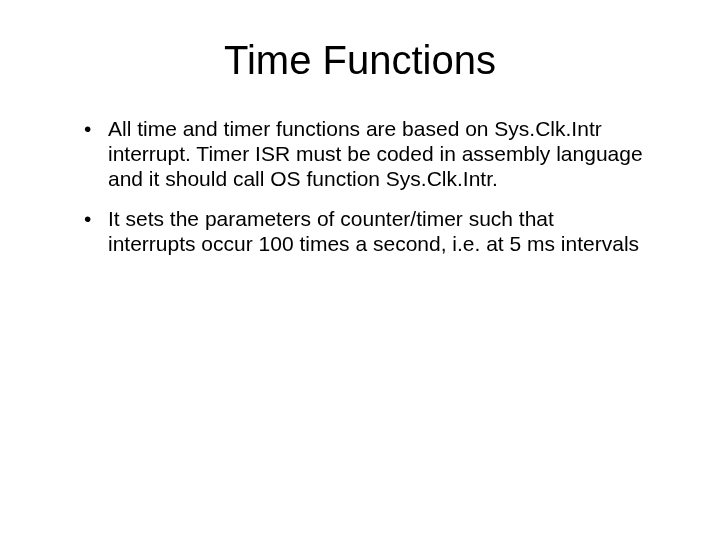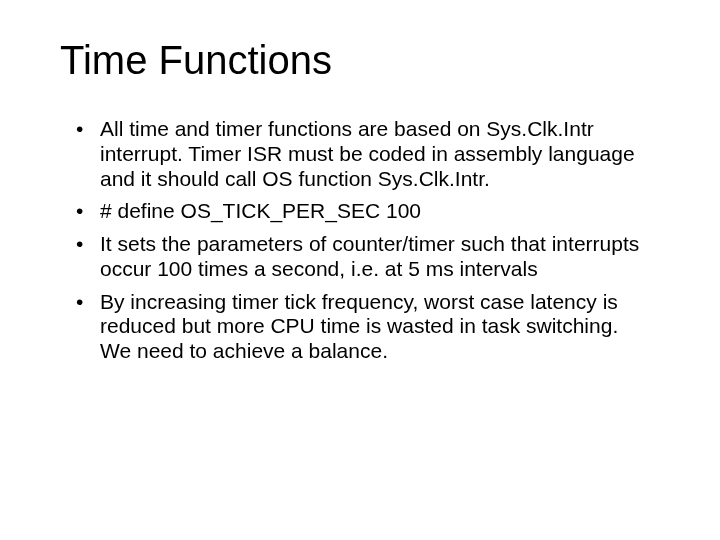--- a/index.html
+++ b/index.html
@@ -12,48 +12,46 @@
     color: #000000;
   }
   .slide {
     width: 720px;
     height: 540px;
     box-sizing: border-box;
     padding: 28px 60px 40px 60px;
   }
   .title {
     font-size: 40px;
-    text-align: left;
+    text-align: center;
     margin: 10px 0 34px 0;
     font-weight: normal;
   }
   ul.bullets {
     list-style: none;
     padding: 0;
     margin: 0 0 0 6px;
   }
   ul.bullets > li {
     position: relative;
     padding-left: 26px;
     font-size: 21px;
     line-height: 1.18;
-    margin: 8px;
+    margin: 16px;
   }
   ul.bullets > li::before {
     content: "•";
     position: absolute;
     left: 2px;
     top: 0;
     font-size: 21px;
   }
 </style>
 </head>
 <body>
 
 <div class="slide">
   <h1 class="title">Time Functions</h1>
   <ul class="bullets">
     <li>All time and timer functions are based on Sys.Clk.Intr interrupt. Timer ISR must be coded in assembly language and it should call OS function Sys.Clk.Intr.</li>
-    <li># define OS_TICK_PER_SEC 100</li>
     <li>It sets the parameters of counter/timer such that interrupts occur 100 times a second, i.e. at 5 ms intervals</li>
-    <li>By increasing timer tick frequency, worst case latency is reduced but more CPU time is wasted in task switching. We need to achieve a balance.</li>
   </ul>
 </div>
 
 </body></html>

